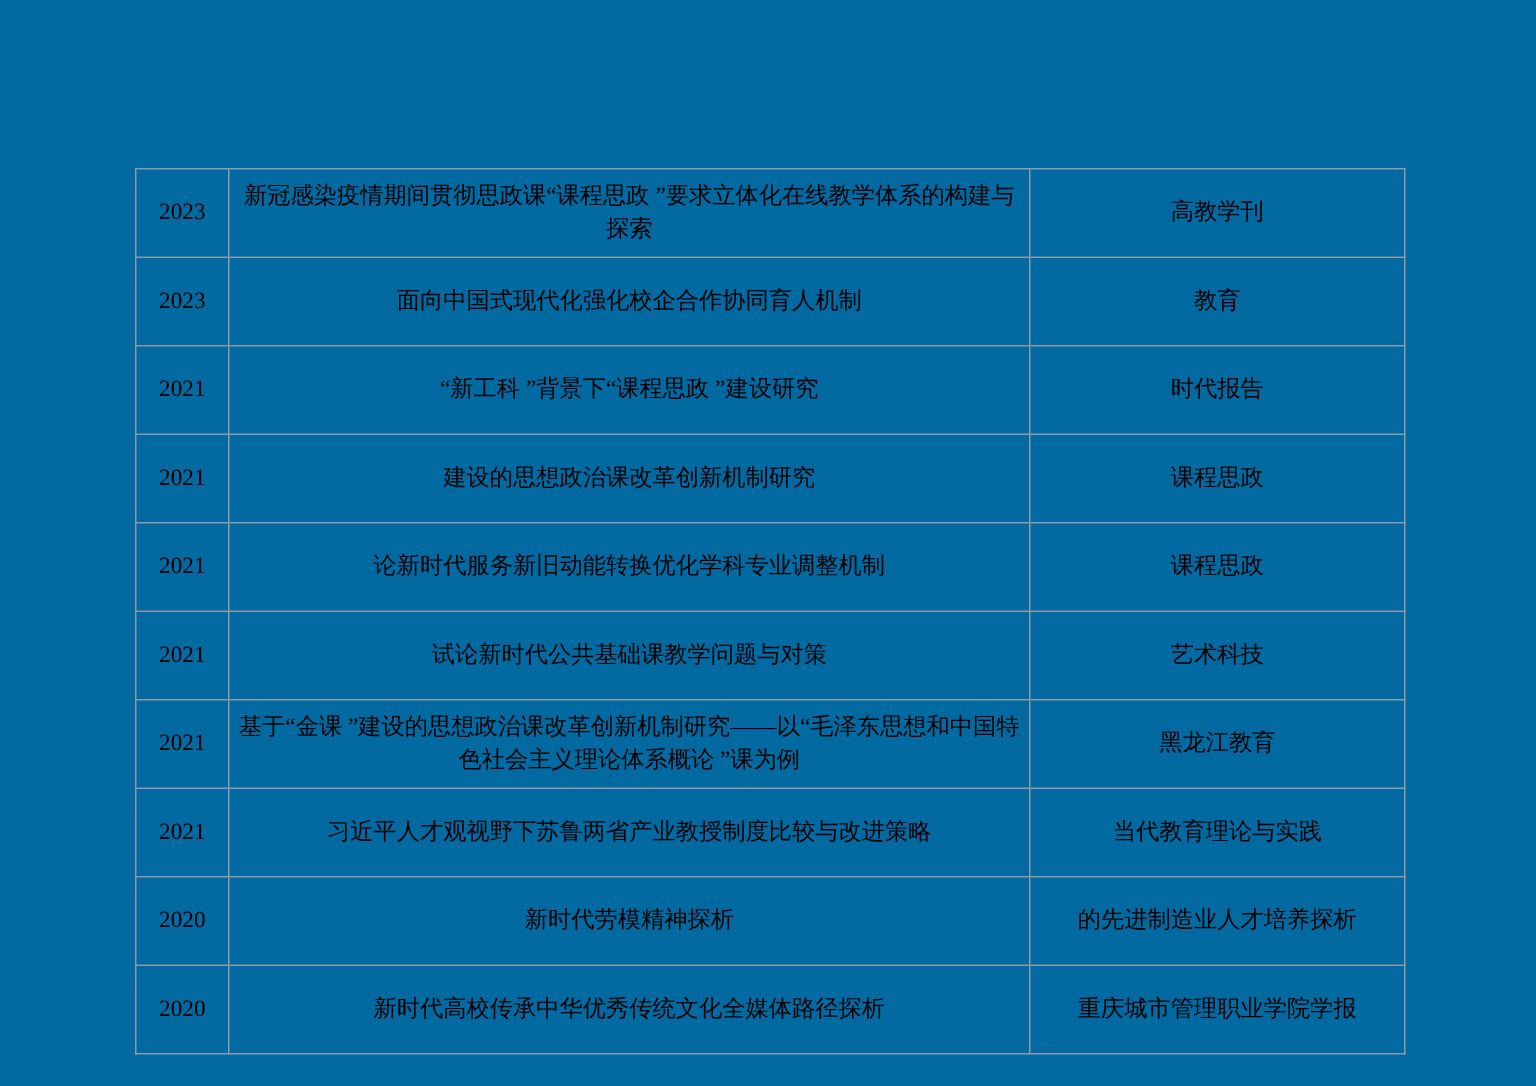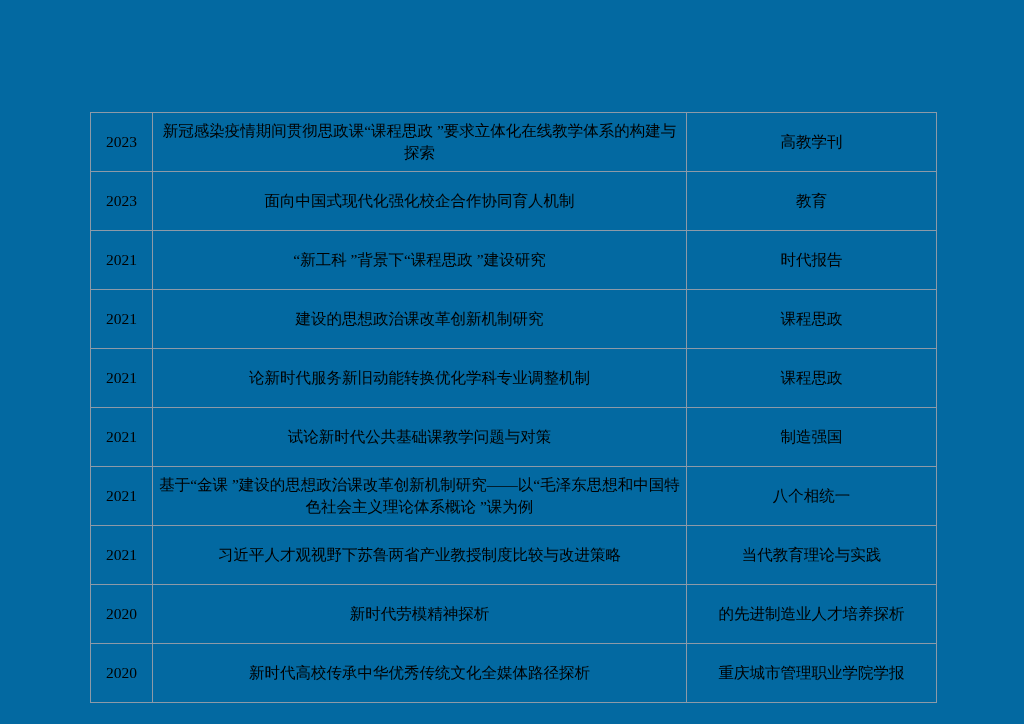--- a/index.html
+++ b/index.html
@@ -90,26 +90,26 @@
           <td class="cell-journal">课程思政</td>
         </tr>
         <tr class="row-tall">
           <td class="cell-year">2021</td>
           <td class="cell-title">论新时代服务新旧动能转换优化学科专业调整机制</td>
           <td class="cell-journal">课程思政</td>
         </tr>
         <tr class="row-tall">
           <td class="cell-year">2021</td>
           <td class="cell-title">试论新时代公共基础课教学问题与对策</td>
-          <td class="cell-journal">制造强国</td>
+          <td class="cell-journal">艺术科技</td>
         </tr>
         <tr class="row-tall">
           <td class="cell-year">2021</td>
           <td class="cell-title">基于“金课 ”建设的思想政治课改革创新机制研究——以“毛泽东思想和中国特色社会主义理论体系概论 ”课为例</td>
-          <td class="cell-journal">八个相统一</td>
+          <td class="cell-journal">黑龙江教育</td>
         </tr>
         <tr class="row-tall">
           <td class="cell-year">2021</td>
           <td class="cell-title">习近平人才观视野下苏鲁两省产业教授制度比较与改进策略</td>
           <td class="cell-journal">当代教育理论与实践</td>
         </tr>
         <tr class="row-tall">
           <td class="cell-year">2020</td>
           <td class="cell-title">新时代劳模精神探析</td>
           <td class="cell-journal">的先进制造业人才培养探析</td>

